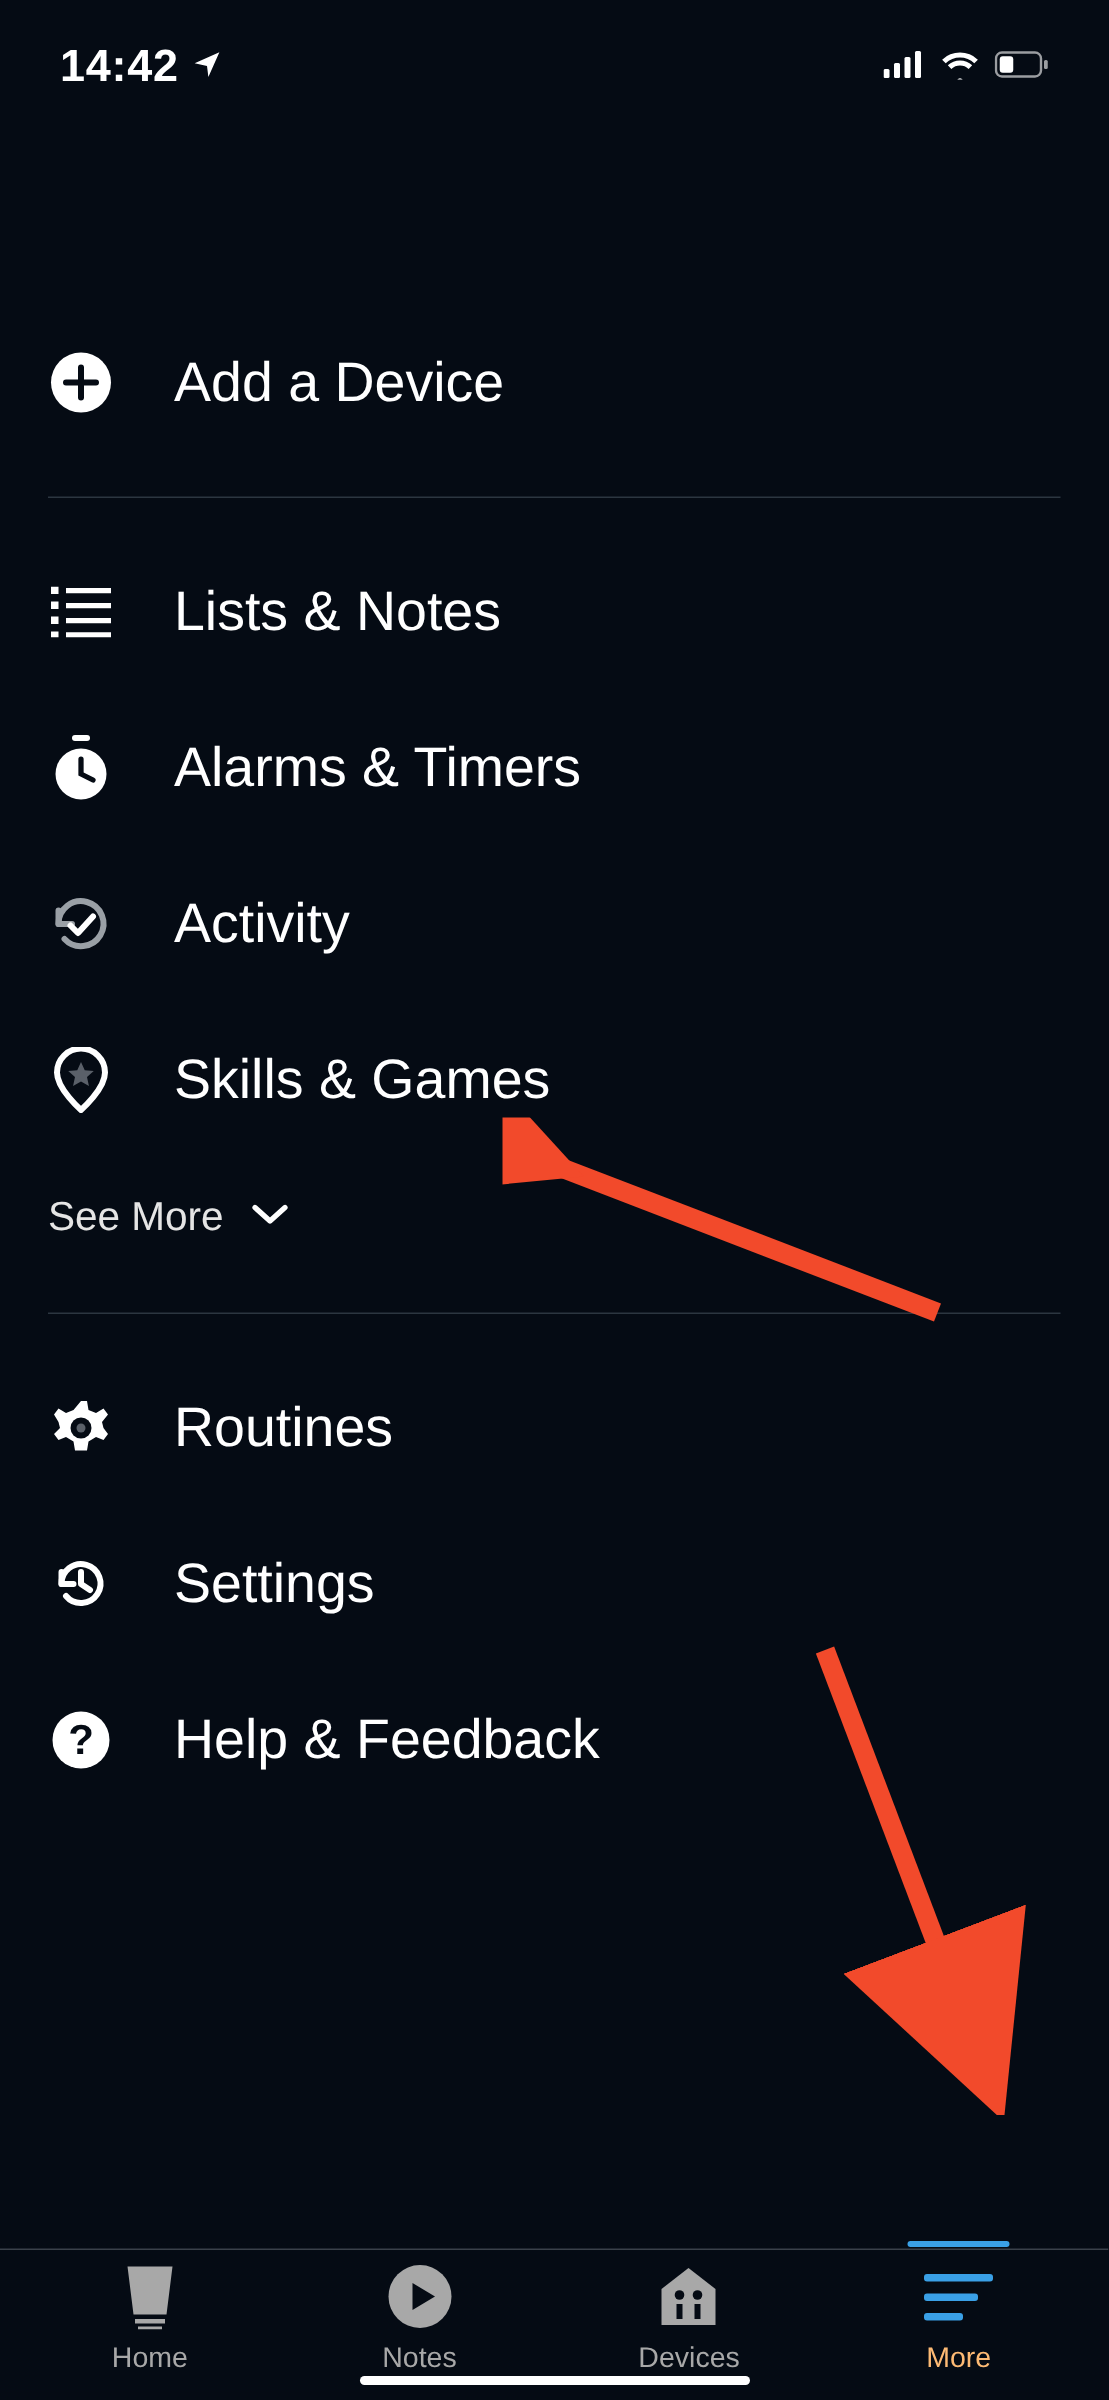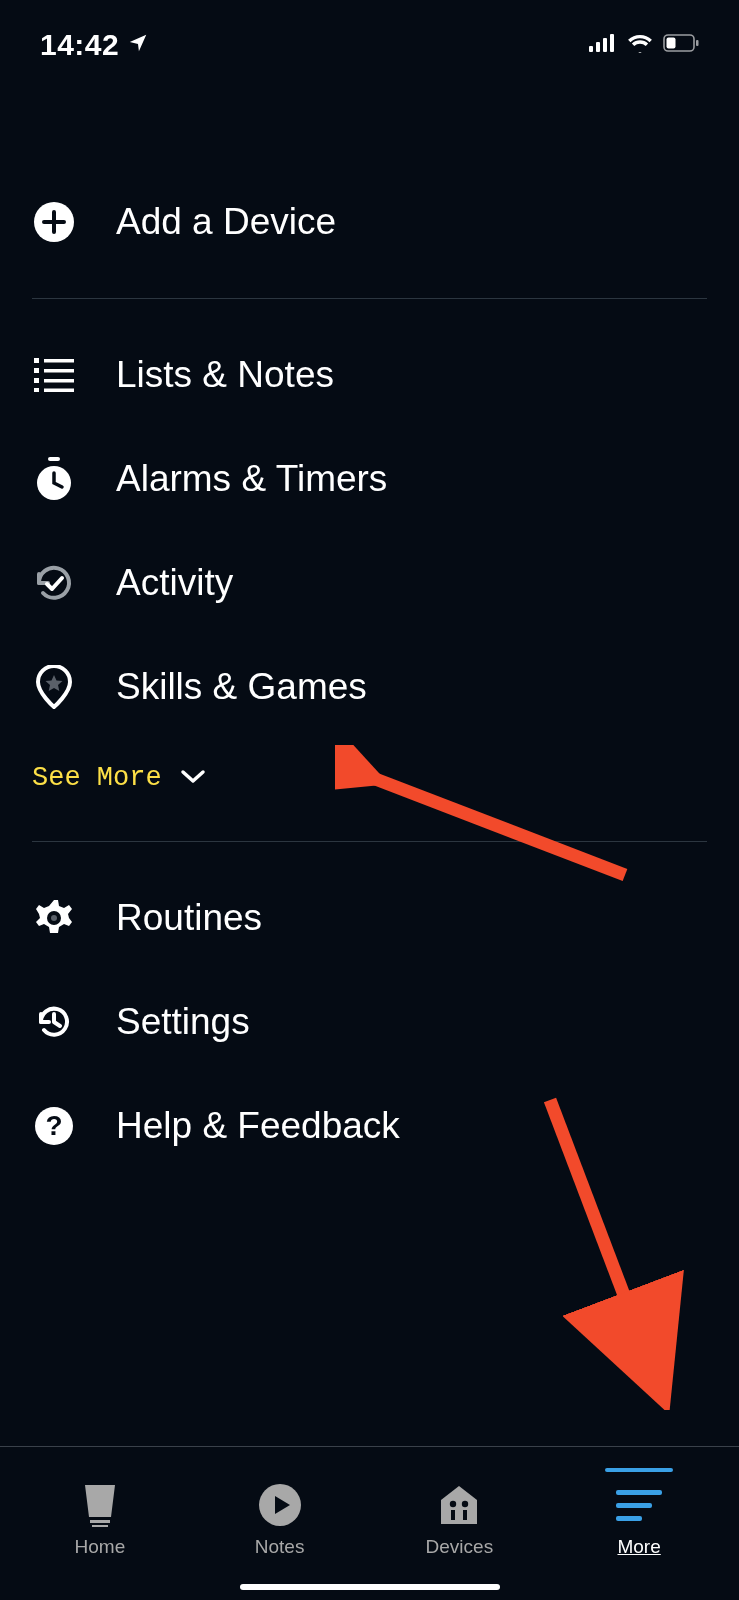--- a/index.html
+++ b/index.html
@@ -1,35 +1,35 @@
 <!DOCTYPE html>
 <html><head>
   <meta charset="utf-8">
   <style>
     * { margin: 0; padding: 0; box-sizing: border-box; -webkit-font-smoothing: antialiased; }
     html, body { width: 739px; height: 1600px; background: #050b14; font-family: -apple-system, "Helvetica Neue", Arial, sans-serif; color: #fff; overflow: hidden; }
-    .screen { position: relative; width: 100%; height: 100%; display: flex; flex-direction: column; }
+    .screen { position: relative; width: 100%; height: 100%; display: flex; flex-direction: column; gap: 33px; }
 
     .status-bar { height: 90px; display: flex; justify-content: space-between; align-items: center; padding: 0 40px; }
     .sb-left { display: flex; align-items: center; gap: 8px; }
     .sb-time { font-size: 30px; font-weight: 600; color: #fff; letter-spacing: 0.5px; }
     .sb-right { display: flex; align-items: center; gap: 10px; }
 
     .content { flex: 1; overflow-y: auto; padding-top: 80px; }
     .menu-group { padding: 0 32px; }
     .menu-item { display: flex; align-items: center; gap: 40px; padding: 30px 0; cursor: pointer; }
     .menu-icon { width: 44px; height: 44px; display: flex; align-items: center; justify-content: center; flex-shrink: 0; }
     .menu-label { font-size: 37px; font-weight: 500; color: #fff; }
     .divider { height: 1px; background: #2c3640; margin: 24px 32px; }
     .see-more { display: flex; align-items: center; gap: 18px; padding: 24px 0 24px 0; margin-left: 0px; cursor: pointer; }
-    .see-more .lbl { font-size: 27px; color: #fde047; font-family: Liberation Mono, monospace; }
-
-    .tab-bar { height: 154px; border-top: 1px solid #3a414a; display: flex; align-items: center; justify-content: space-around; padding: 8px 10px 16px; }
+    .see-more .lbl { font-size: 27px; color: #e5e5e5; }
+
+    .tab-bar { height: 101px; border-top: 1px solid #3a414a; display: flex; align-items: center; justify-content: space-around; padding: 8px 10px 16px; }
     .tab { flex: 1; display: flex; flex-direction: column; align-items: center; gap: 8px; color: #a8a8a8; cursor: pointer; }
-    .tab.active { color: #ffffff; text-decoration: underline; }
+    .tab.active { color: #fdba74; }
     .tab-icon { width: 46px; height: 46px; display: flex; align-items: center; justify-content: center; position: relative; }
     .tab-label { font-size: 19px; font-weight: 500; }
     .home-indicator { position: absolute; bottom: 10px; left: 50%; transform: translateX(-50%); width: 260px; height: 6px; border-radius: 3px; background: #fff; }
 
     .arrow { position: absolute; pointer-events: none; }
 
     .notif-dot { position: absolute; top: 0px; right: -2px; width: 11px; height: 11px; border-radius: 50%; background: #24c0ff; border: 1px solid #050b14; }
 
     .active-bar { position: absolute; width: 68px; height: 4px; background: #3aa0e6; top: -14px; border-radius: 2px; }
   </style>

